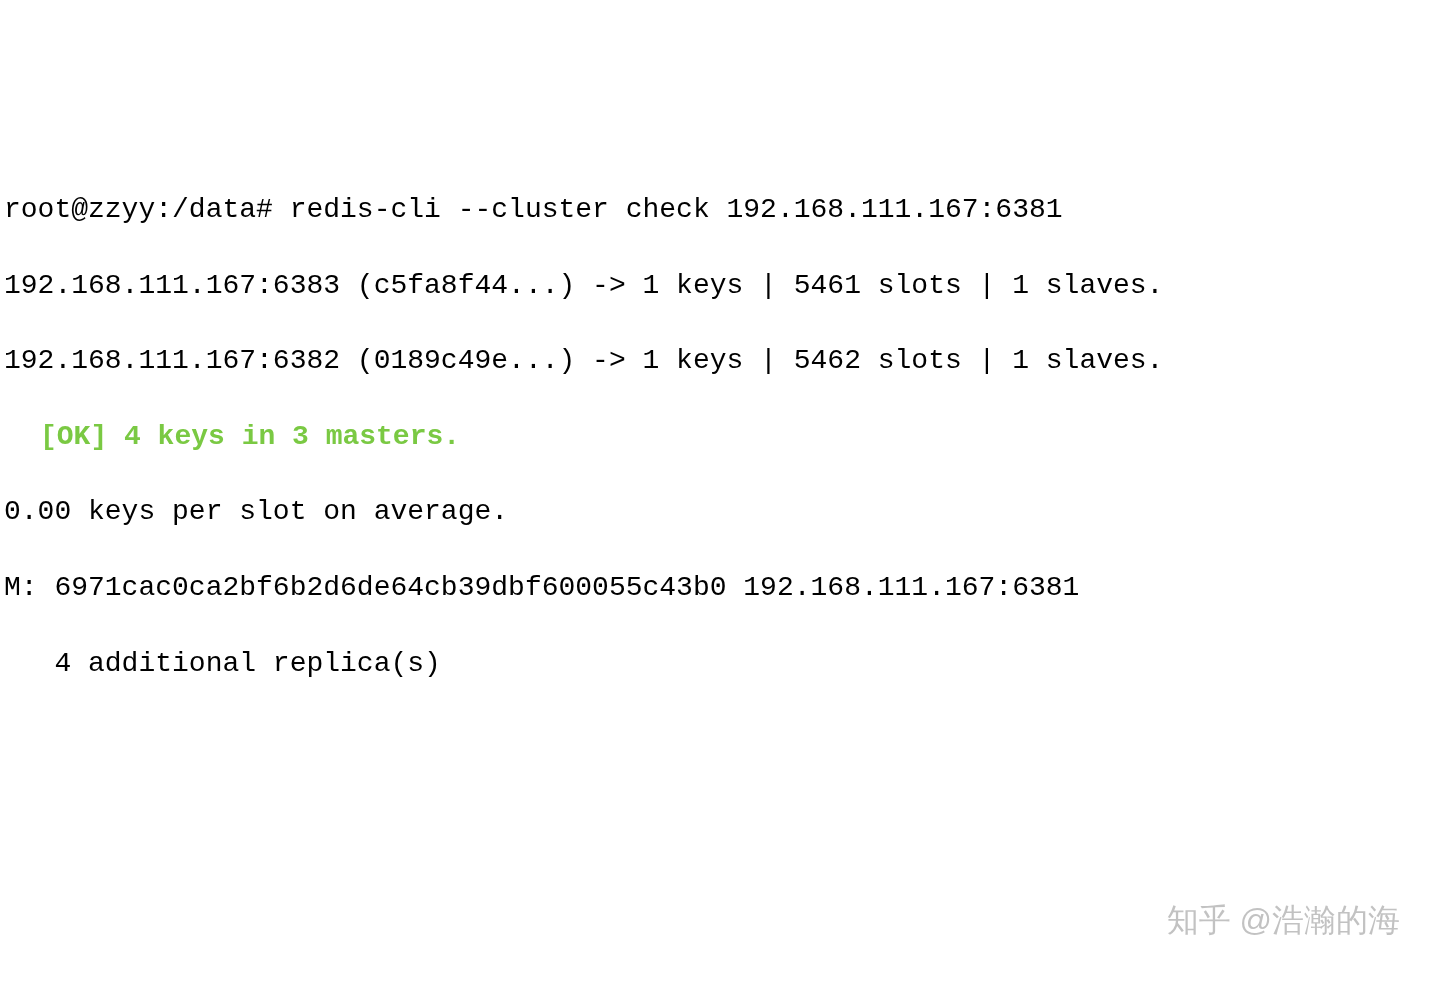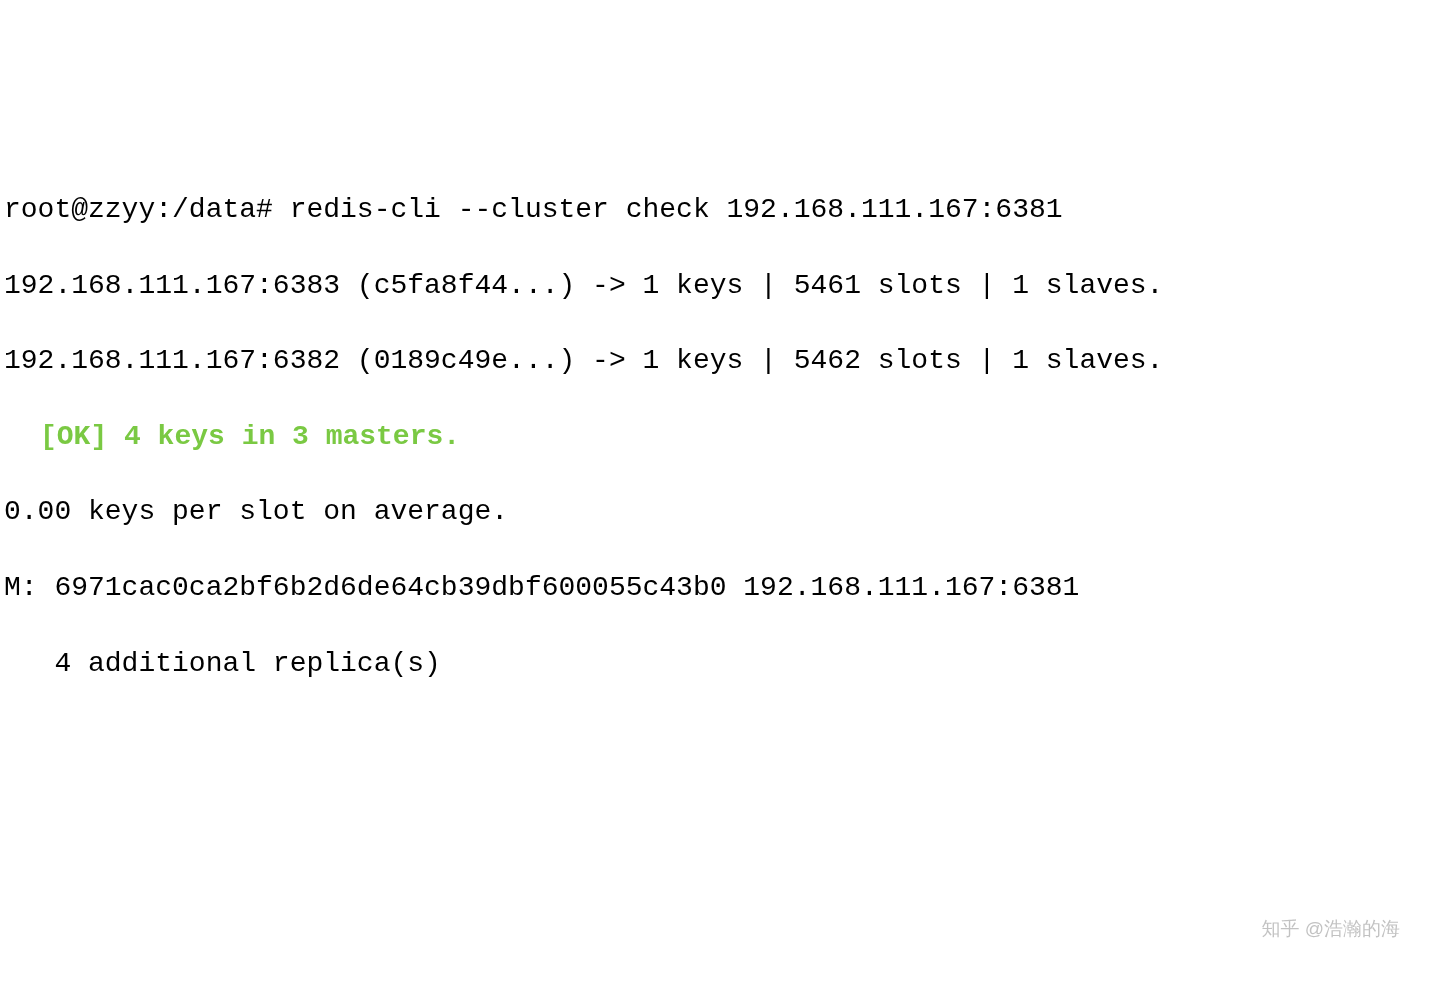--- a/index.html
+++ b/index.html
@@ -26,21 +26,21 @@
     .line {
       display: block;
       font-family: Liberation Mono, monospace;
     }
     .watermark {
       position: absolute;
       bottom: 52px;
       right: 40px;
       color: rgba(120,120,120,0.45);
       font-family: Arial, sans-serif;
-      font-size: 19px;
+      font-size: 32px;
       font-weight: 500;
       text-align: right;
     }
   </style>
 </head>
 <body>
 
 
 
 <div class="terminal">

